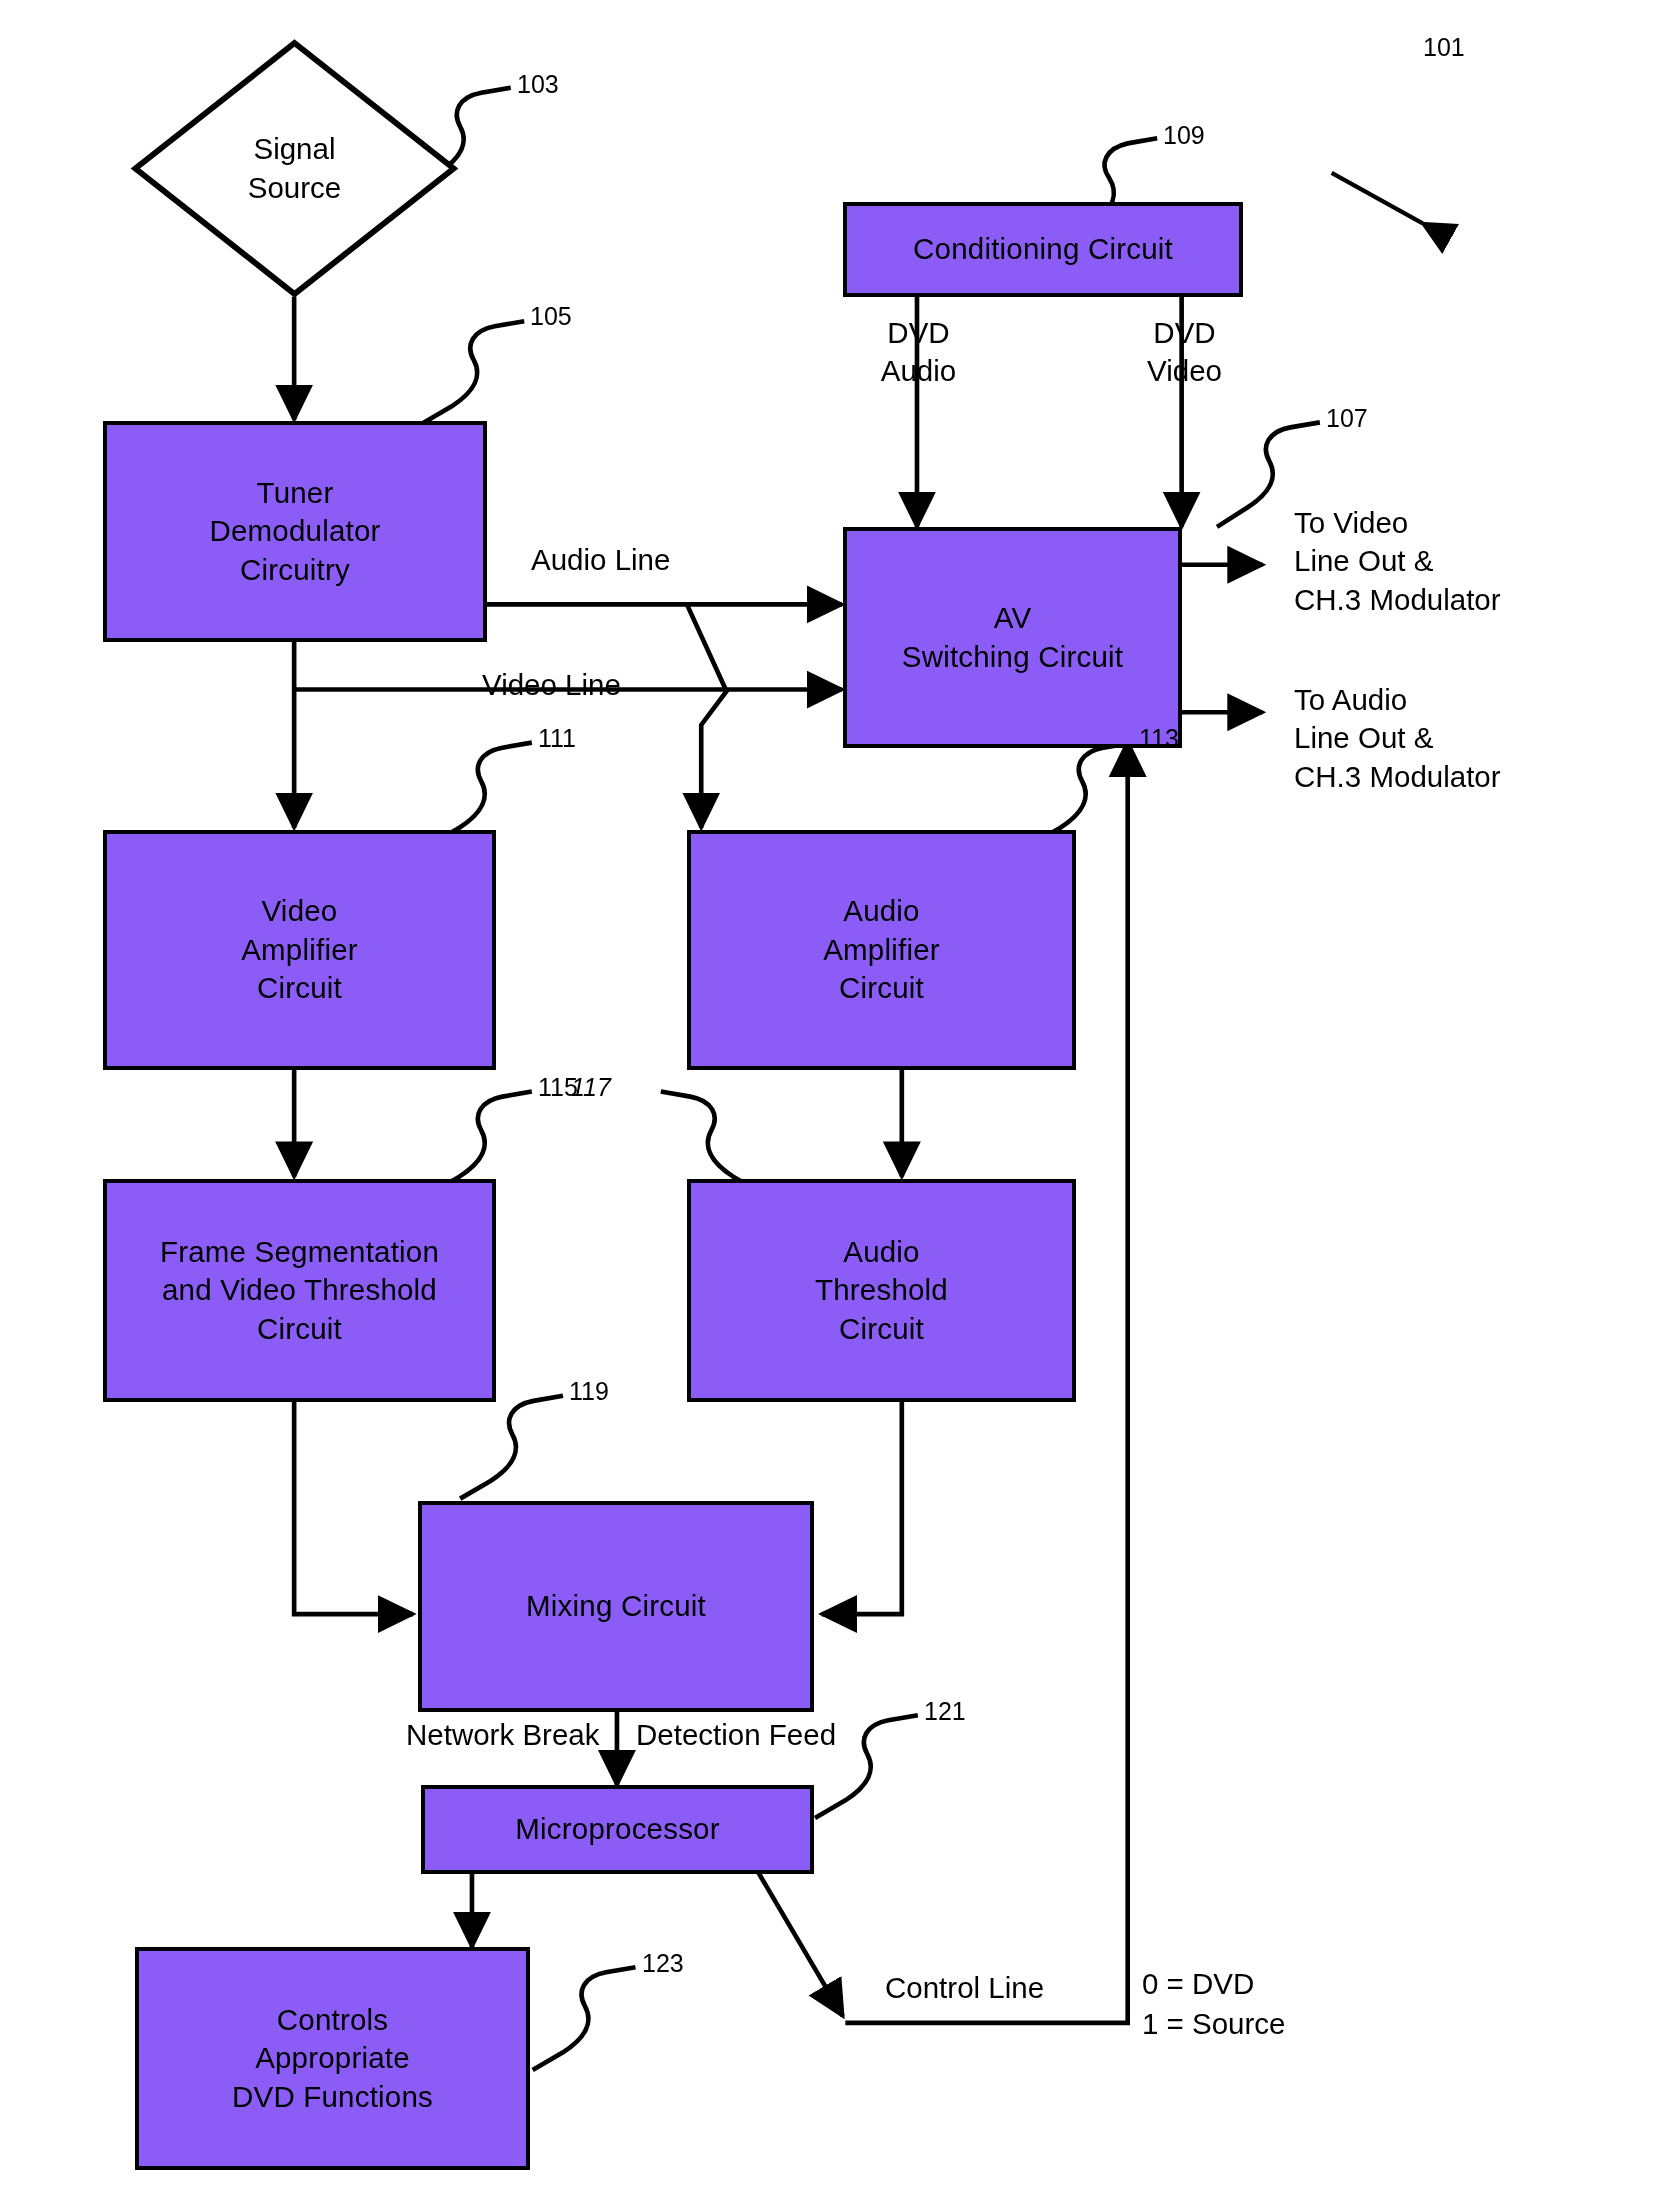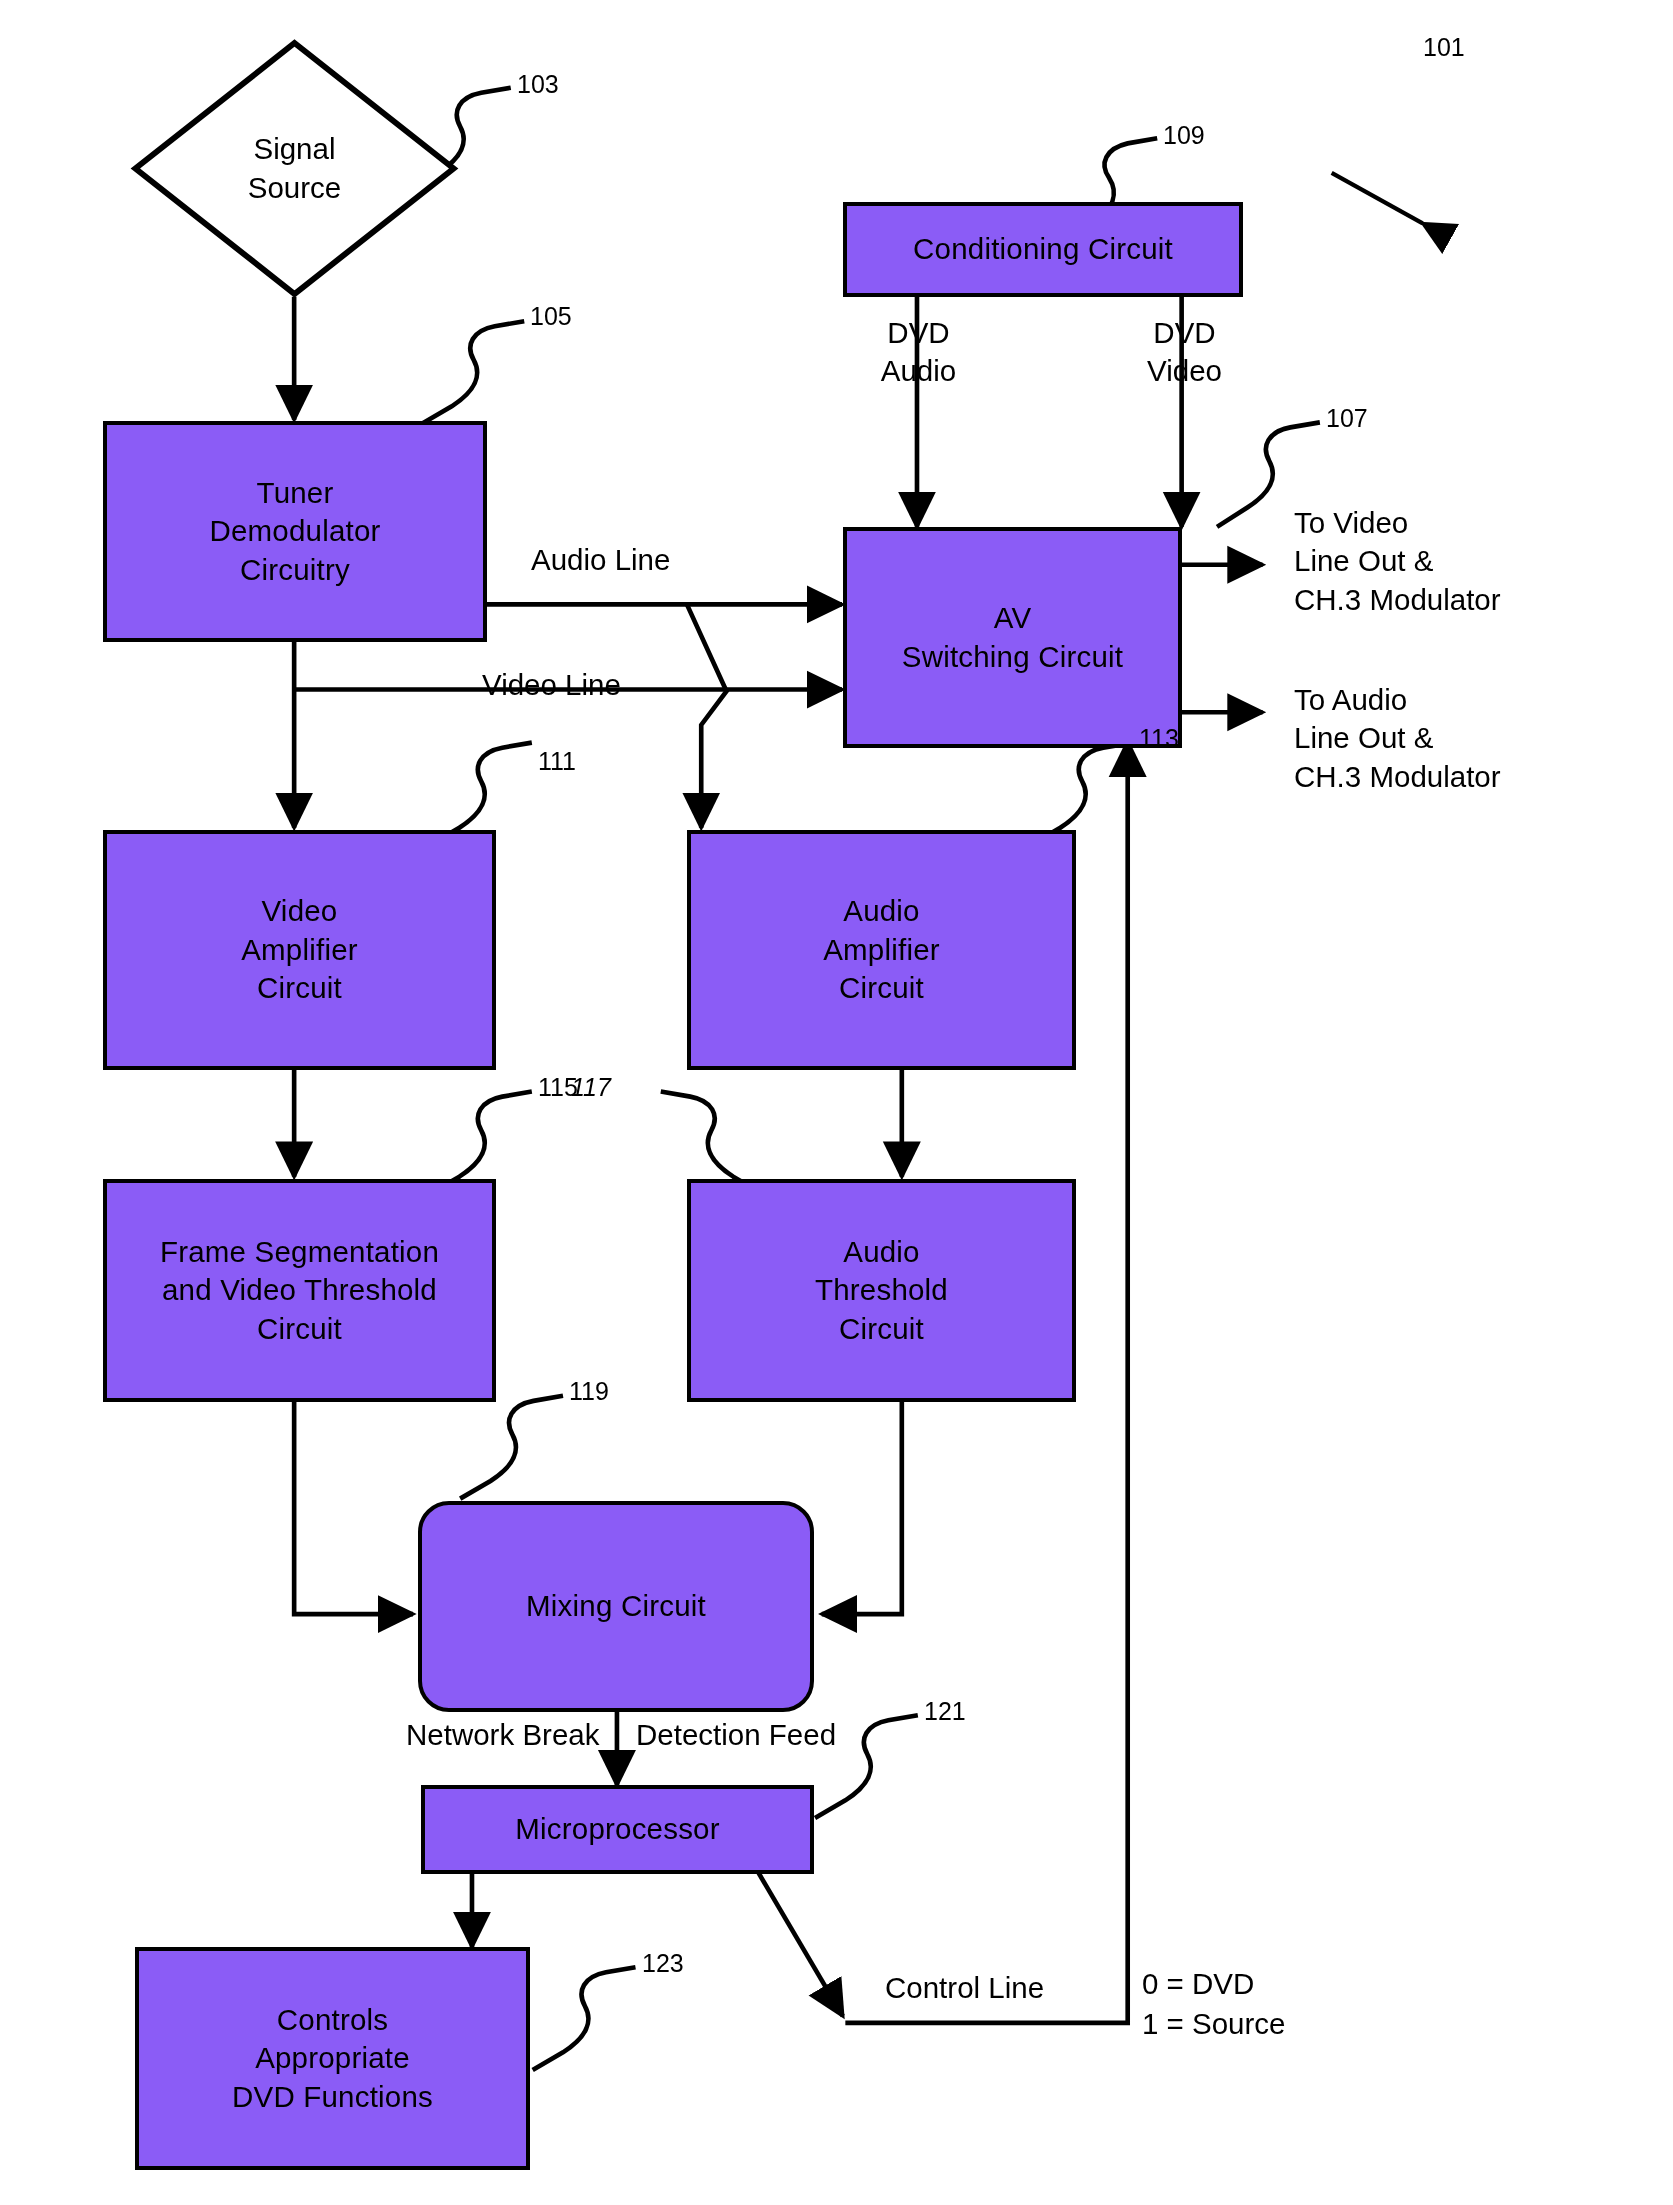--- a/index.html
+++ b/index.html
@@ -172,40 +172,40 @@
 and Video Threshold
 Circuit</span>
   </div>
 
   <div class="node" style="left:687px; top:1179px; width:389px; height:223px;">
     <span>Audio
 Threshold
 Circuit</span>
   </div>
 
-  <div class="node" style="left:418px; top:1501px; width:396px; height:211px;border-radius:31px;">
+  <div class="node" style="left:418px; top:1501px; width:396px; height:211px;">
     <span>Mixing Circuit</span>
   </div>
 
   <div class="node" style="left:421px; top:1785px; width:393px; height:89px;align-items:center;">
     <span>Microprocessor</span>
   </div>
 
   <div class="node" style="left:135px; top:1947px; width:395px; height:223px;">
     <span>Controls
 Appropriate
 DVD Functions</span>
   </div>
 
   <div class="ref" style="left:1423px; top:34px;">101</div>
   <div class="ref" style="left:517px; top:71px;">103</div>
   <div class="ref" style="left:530px; top:303px;">105</div>
   <div class="ref" style="left:1163px; top:122px;">109</div>
   <div class="ref" style="left:1326px; top:405px;">107</div>
-  <div class="ref" style="left:538px; top:748px;">111</div>
+  <div class="ref" style="left:538px; top:725px;">111</div>
   <div class="ref" style="left:1139px; top:725px;">113</div>
   <div class="ref" style="left:538px; top:1074px;">115</div>
   <div class="ref" style="left:571px; top:1074px;font-style:italic;">117</div>
   <div class="ref" style="left:569px; top:1378px;">119</div>
   <div class="ref" style="left:924px; top:1698px;">121</div>
   <div class="ref" style="left:642px; top:1950px;">123</div>
 
   <div class="txt ctr" style="left:851px; top:314px; width:135px;">DVD
 Audio</div>
 

